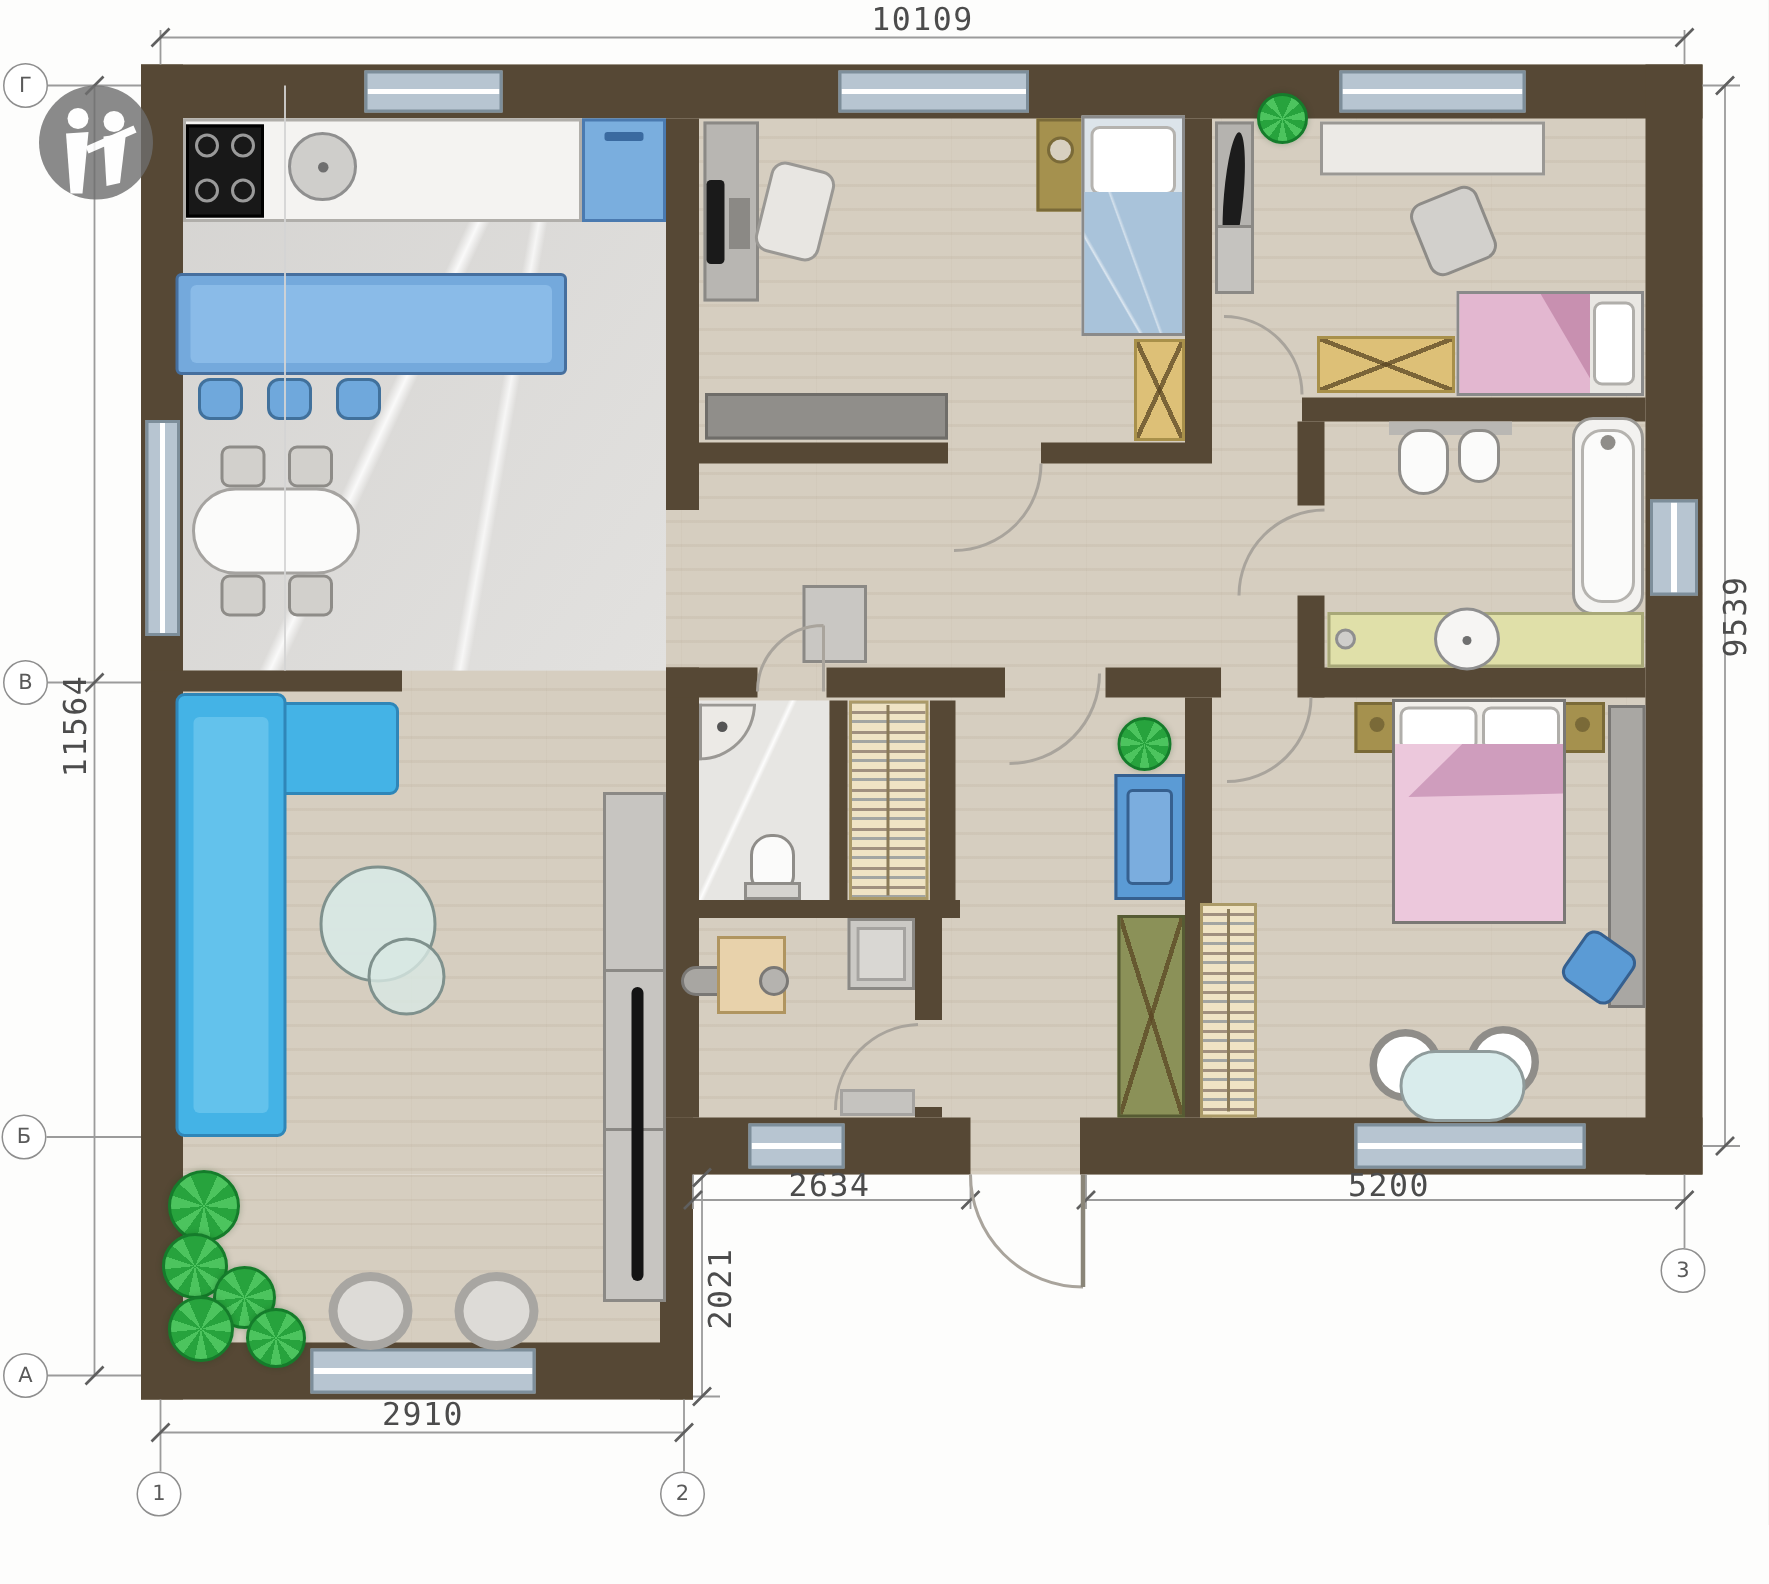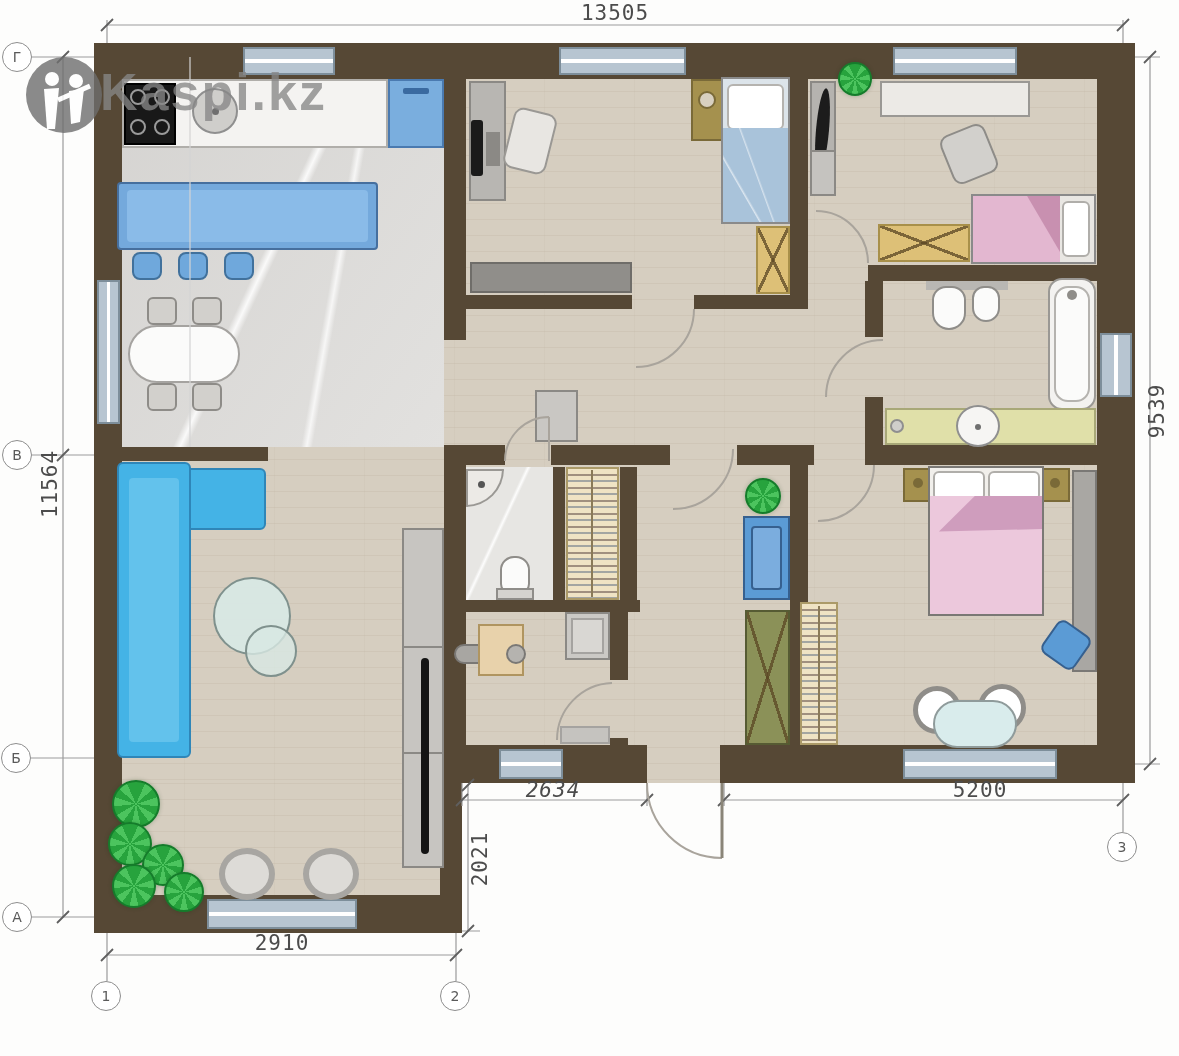--- a/index.html
+++ b/index.html
@@ -243,28 +243,27 @@
     <g opacity="0.8">
       <circle cx="64" cy="95" r="38" fill="#6e6e6e"></circle>
       <circle cx="52" cy="79" r="7" fill="#fff"></circle>
       <path d="M44 89 L59 88 L55 129 L47 129 Z" fill="#fff"></path>
       <circle cx="76" cy="81" r="7" fill="#fff"></circle>
       <path d="M69 91 L84 89 L80 122 L71 124 Z" fill="#fff"></path>
       <path d="M58 100 L90 86" stroke="#fff" stroke-width="5" fill="none"></path>
     </g>
   </svg>
 
-  <div id="wm-text">Kaspi.kz</div>
-
-  <div class="dim" style="left:555px;top:1px;">13505</div>
+
+  <div class="dim" style="left:555px;top:1px;">10109</div>
   <div class="dim vdim" style="left:-10px;top:472px;">11564</div>
   <div class="dim vdim" style="left:1097px;top:399px;">9539</div>
   <div class="dim" style="left:222px;top:931px;">2910</div>
-  <div class="dim" style="left:493px;top:778px;font-style:italic;">2634</div>
-  <div class="dim" style="left:920px;top:778px;">5200</div>
+  <div class="dim" style="left:493px;top:778px;">2634</div>
+  <div class="dim" style="left:866px;top:778px;">5200</div>
   <div class="dim vdim" style="left:420px;top:847px;">2021</div>
 
   <div class="axis" style="left:2px;top:42px;">
       <span>Г</span>
     </div>
   <div class="axis" style="left:2px;top:440px;">
       <span>В</span>
     </div>
   <div class="axis" style="left:1px;top:743px;">
       <span>Б</span>

